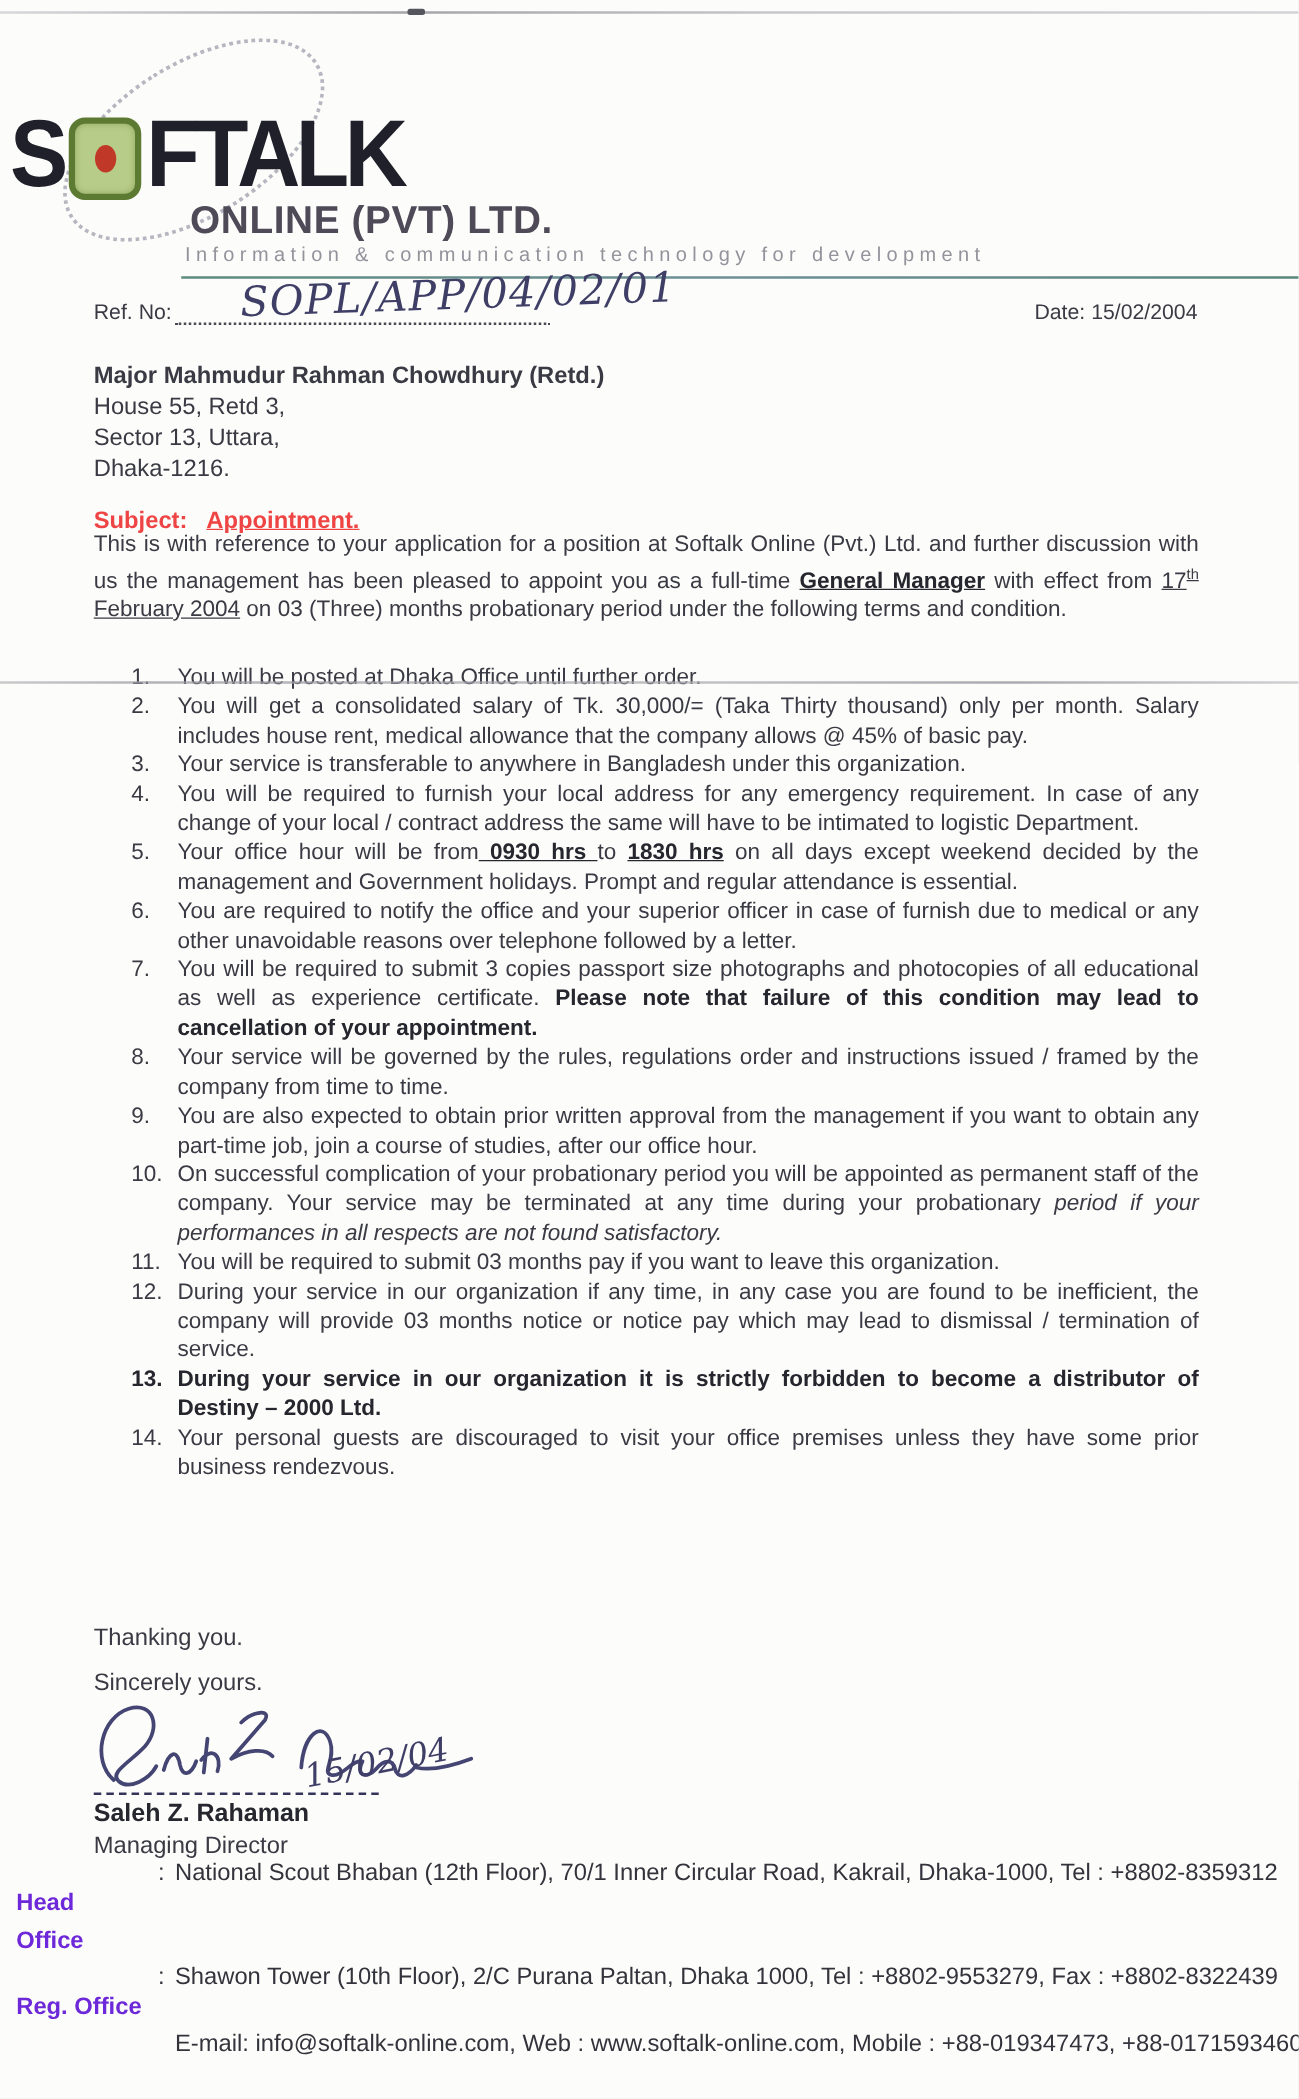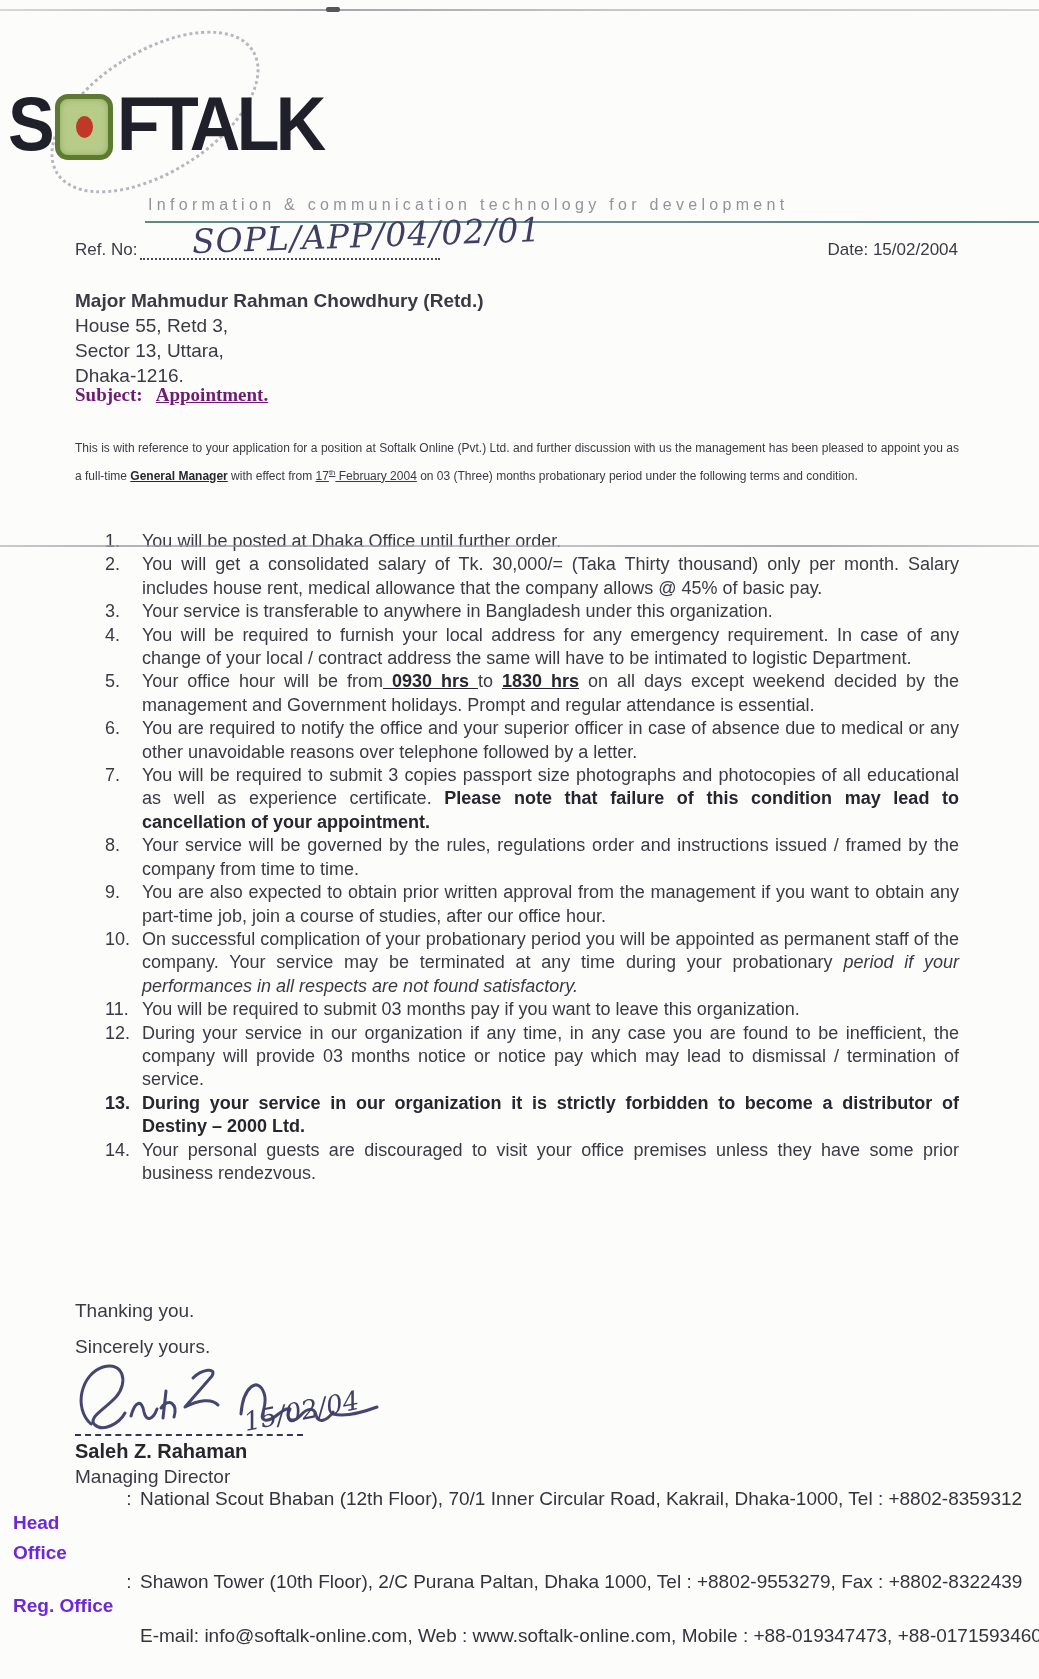--- a/index.html
+++ b/index.html
@@ -43,26 +43,26 @@
   .handwriting{font-family:"DejaVu Serif", serif;font-style:italic;color:#3e3e66;}
   .ref-hand{position:absolute;left:52px;top:-26px;font-size:33px;letter-spacing:1px;
     transform:rotate(-2deg);white-space:nowrap;}
   .date-label{margin-left:auto;white-space:nowrap;}
 
   
   .recipient{position:absolute;left:75px;top:288px;font-size:19px;line-height:25px;}
   .recipient .name{font-weight:700;}
 
   
-  .subject{position:absolute;left:75px;top:384px;font-size:19px;font-weight:700;color:#701a75;font-family:Liberation Serif, serif;}
+  .subject{position:absolute;left:75px;top:406px;font-size:19px;font-weight:700;color:#ef4444;}
   .subject .u{text-decoration:underline;}
 
   
-  .intro{position:absolute;left:75px;width:884px;top:424px;font-size:12px;line-height:23.5px;
-    text-align:justify;margin-top:13px;}
+  .intro{position:absolute;left:75px;width:884px;top:424px;font-size:18px;line-height:23.5px;
+    text-align:justify;}
   .terms{position:absolute;left:75px;width:884px;top:530px;font-size:18px;line-height:23.4px;}
   .term-row{display:flex;align-items:flex-start;}
   .term-num{flex:none;width:37px;margin-left:30px;}
   .term-body{flex:1;text-align:justify;}
   .term-row.bold .term-num,.term-row.bold .term-body{font-weight:700;color:#26262e;}
 
   .b{font-weight:700;color:#26262e;}
   .u{text-decoration:underline;}
   .i{font-style:italic;}
   sup{font-size:.65em;}
@@ -93,20 +93,21 @@
   <div class="artifact-blob"></div>
 
   <div class="orbit"></div>
   <div class="logo-line">
     <span class="logo-s">S</span>
     <span class="logo-o-tile">
       <span class="logo-o-dot"></span>
     </span>
     <span class="logo-rest">FTALK</span>
   </div>
+  <div class="subtitle">ONLINE (PVT) LTD.</div>
   <div class="tagline">Information &amp; communication technology for development</div>
   <div class="header-rule"></div>
 
   <div class="ref-row">
     <span>Ref. No:</span>
     <span class="ref-leader">
       <span class="handwriting ref-hand">SOPL/APP/04/02/01</span>
     </span>
     <span class="date-label">
       <span>Date:</span>
@@ -145,21 +146,21 @@
       <div class="term-row">
         <span class="term-num">4.</span>
         <div class="term-body"><span>You will be required to furnish your local address for any emergency requirement. In case of any change of your local / contract address the same will have to be intimated to logistic Department.</span></div>
       </div>
       <div class="term-row">
         <span class="term-num">5.</span>
         <div class="term-body"><span>Your office hour will be from</span><span class="b u"> 0930 hrs </span><span>to </span><span class="b u">1830 hrs</span><span> on all days except weekend decided by the management and Government holidays. Prompt and regular attendance is essential.</span></div>
       </div>
       <div class="term-row">
         <span class="term-num">6.</span>
-        <div class="term-body"><span>You are required to notify the office and your superior officer in case of absence due to medical or any other unavoidable reasons over telephone followed by a letter.</span></div>
+        <div class="term-body"><span>You are required to notify the office and your superior officer in case of furnish due to medical or any other unavoidable reasons over telephone followed by a letter.</span></div>
       </div>
       <div class="term-row">
         <span class="term-num">7.</span>
         <div class="term-body"><span>You will be required to submit 3 copies passport size photographs and photocopies of all educational as well as experience certificate. </span><span class="b">Please note that failure of this condition may lead to cancellation of your appointment.</span></div>
       </div>
       <div class="term-row">
         <span class="term-num">8.</span>
         <div class="term-body"><span>Your service will be governed by the rules, regulations order and instructions issued / framed by the company from time to time.</span></div>
       </div>
       <div class="term-row">

